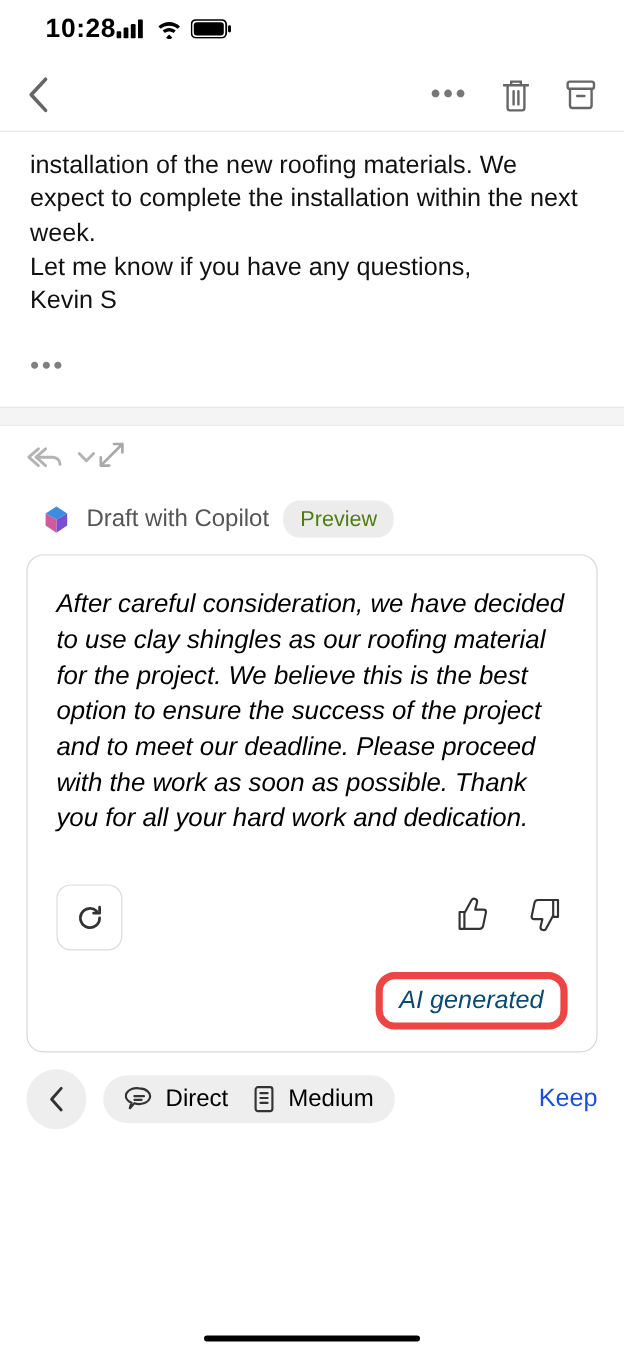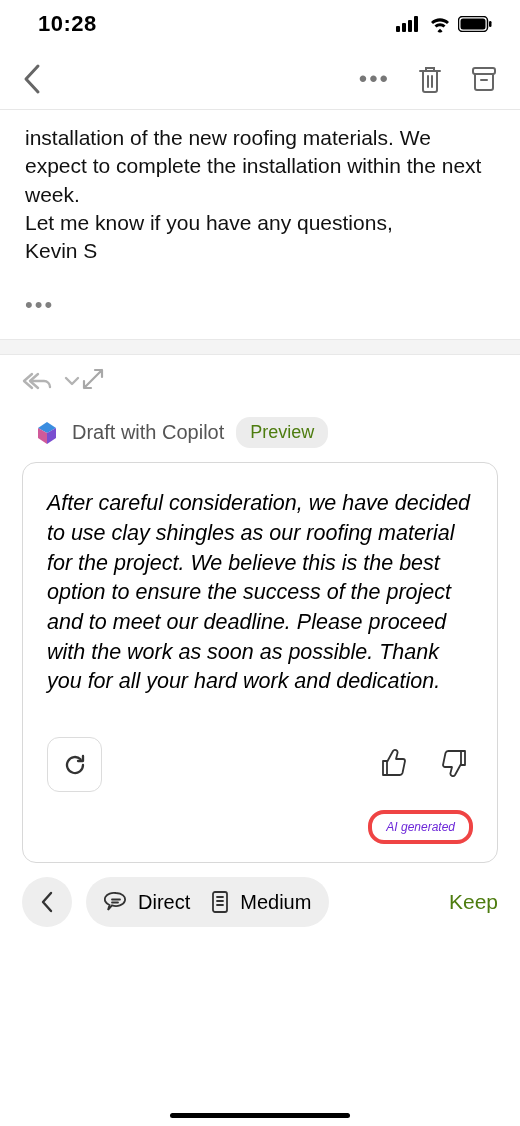--- a/index.html
+++ b/index.html
@@ -6,21 +6,21 @@
     body {
       width:520px; height:1126px;
       font-family: -apple-system, "Helvetica Neue", Arial, sans-serif;
       background:#fff; color:#000;
       position:relative; overflow:hidden;
     }
 
     
     .status-bar {
       height:48px;
-      display:flex; align-items:center; justify-content:space-between;
+      display:flex; align-items:center; justify-content:flex-start;
       padding:0 28px 0 38px;
     }
     .status-time { font-size:22px; font-weight:600; letter-spacing:0.5px; }
     .status-icons { display:flex; align-items:center; gap:6px; }
 
     
     .nav-bar {
       height:62px; display:flex; align-items:center; justify-content:space-between;
       padding:0 22px 0 22px;
       border-bottom:1px solid #e7e7e7;
@@ -68,42 +68,42 @@
     }
     .regen-btn {
       width:55px; height:55px; border:1px solid #dcdcdc; border-radius:12px;
       display:flex; align-items:center; justify-content:center;
     }
     .feedback { display:flex; gap:34px; padding-right:4px;}
     .ai-badge {
       margin-top:18px; display:flex; justify-content:flex-end;
     }
     .ai-badge span {
-      border:4px solid #ef4444; border-radius:16px; padding:6px 14px;
-      font-size:12px; color:#6d28d9;
+      border:6px solid #ef4444; border-radius:16px; padding:6px 14px;
+      font-size:21px; color:#0c4a6e;
     }
 
     
     .bottom-bar {
       margin-top:14px;
       display:flex; align-items:center; gap:14px;
       padding:0 22px 14px 22px;
     }
     .circle-btn {
       width:50px; height:50px; border-radius:25px; background:#eee;
       display:flex; align-items:center; justify-content:center;
     }
     .pill-group {
       flex:0 0 auto;
-      background:#eee; border-radius:30px; height:50px;
+      background:#eee; border-radius:30px; height:40px;
       display:flex; align-items:center;
       padding:0 18px; gap:20px;
     }
     .pill-seg { display:flex; align-items:center; gap:10px; font-size:20px; }
-    .keep-btn { margin-left:auto; color:#4d7c0f; font-size:21px; font-weight:500; }
+    .keep-btn { margin-left:auto; color:#1d4ed8; font-size:21px; font-weight:500; }
 
     
     .home-ind {
       position:absolute; bottom:8px; left:50%; transform:translateX(-50%);
       width:180px; height:5px; background:#000; border-radius:3px;
     }
   </style>
 </head>
 <body>
 

